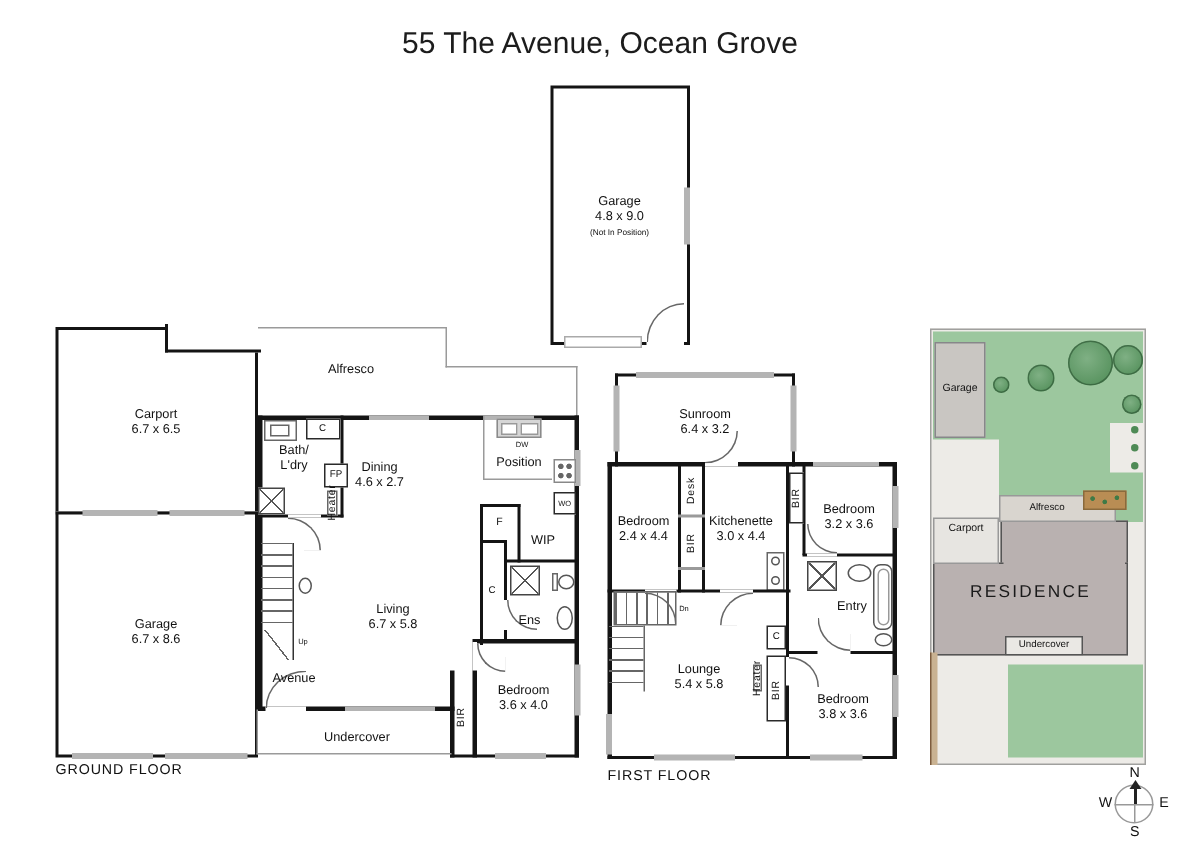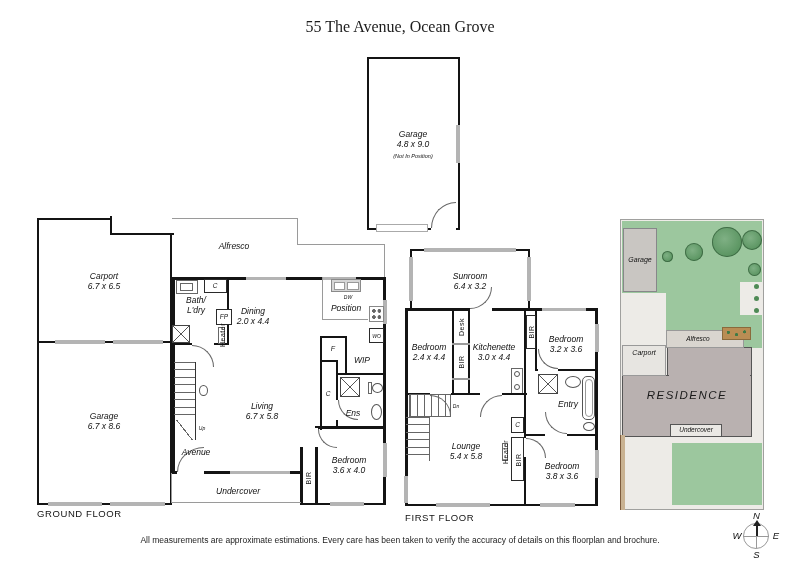--- a/index.html
+++ b/index.html
@@ -7,34 +7,34 @@
           font-family:"Liberation Sans",sans-serif;}
   .wall{position:absolute;background:#141414;}
   .win{position:absolute;background:#b4b4b4;}
   .tline{position:absolute;background:#9a9a9a;}
   .gap{position:absolute;background:#fff;}
   .room{position:absolute;border:2.5px solid #141414;box-sizing:border-box;background:#fff;}
   .box{position:absolute;border:1.5px solid #2a2a2a;box-sizing:border-box;background:#fff;}
   .thin{border-width:1px;border-color:#666;}
   .arc{position:absolute;box-sizing:border-box;border:0 solid #666;background:transparent;}
   .lbl{position:absolute;transform:translate(-50%,-50%);font-size:8.5px;line-height:1.2;
-       color:#111;text-align:center;white-space:pre-line;font-style:italic;}
+       color:#111;text-align:center;white-space:pre-line;}
   .sm{font-size:6.5px;} .xs{font-size:5.5px;} .tiny{font-size:4px;letter-spacing:0;}
   .vlbl{position:absolute;writing-mode:vertical-rl;transform:translate(-50%,-50%) rotate(180deg);
         font-size:7px;color:#111;letter-spacing:.5px;white-space:nowrap;}
   .floorlbl{position:absolute;font-size:9.5px;color:#111;letter-spacing:.6px;}
   .xbox{position:absolute;border:1.5px solid #444;box-sizing:border-box;background-color:#fff;
     background-image:linear-gradient(45deg,transparent calc(50% - .6px),#555 calc(50% - .6px),#555 calc(50% + .6px),transparent calc(50% + .6px)),
                      linear-gradient(-45deg,transparent calc(50% - .6px),#555 calc(50% - .6px),#555 calc(50% + .6px),transparent calc(50% + .6px));}
   .oval{position:absolute;border:1px solid #555;border-radius:50%;background:#fff;box-sizing:border-box;}
   .tree{position:absolute;border-radius:50%;
         background:radial-gradient(circle at 42% 40%,#7fb084,#58935f 75%);
         box-shadow:inset 0 0 0 1px rgba(45,85,50,.65);}
   .title{position:absolute;left:0;right:0;top:18px;text-align:center;
-         font-family:Liberation Serif, serif;font-size:16px;color:#1c1c1c;}
+         font-family:Liberation Sans, sans-serif;font-size:20px;color:#1c1c1c;}
   .disclaimer{position:absolute;left:0;right:0;top:535px;text-align:center;font-size:8.5px;color:#1c1c1c;}
   .cooktop{position:absolute;border:1px solid #888;background-color:#fff;box-sizing:border-box;
     background-image:radial-gradient(circle at 30% 28%,#666 1.6px,transparent 2.1px),
                      radial-gradient(circle at 72% 28%,#666 1.6px,transparent 2.1px),
                      radial-gradient(circle at 30% 72%,#666 1.6px,transparent 2.1px),
                      radial-gradient(circle at 72% 72%,#666 1.6px,transparent 2.1px);}
   .sink{position:absolute;background:#d6d6d6;border:1px solid #8a8a8a;box-sizing:border-box;display:flex;gap:2px;padding:1.5px;}
   .sink i{flex:1;background:#fff;border:1px solid #999;}
   .stairsH{position:absolute;box-sizing:border-box;
     background-image:repeating-linear-gradient(to bottom,#666 0 1px,transparent 1px 7.5px);}
@@ -105,21 +105,21 @@
   <div class="lbl" style="left:196px;top:305px;">Bath/
 L'dry</div>
   <div class="xbox" style="left:172px;top:325px;width:18px;height:18px;"></div>
 
   <div class="box" style="left:216px;top:309px;width:16px;height:16px;"></div>
   <div class="lbl sm" style="left:224px;top:317px;">FP</div>
   <div class="box thin" style="left:218px;top:327px;width:7px;height:17px;"></div>
   <div class="vlbl tiny" style="left:222px;top:335px;">Heater</div>
 
   <div class="lbl" style="left:253px;top:316px;">Dining
-2.0 x 4.4</div>
+4.6 x 2.7</div>
 
   <div class="sink" style="left:331px;top:279px;width:30px;height:13px;">
       <i></i>
       <i></i>
     </div>
   <div class="lbl" style="left:348px;top:297px;font-size:5px;">DW</div>
   <div class="tline" style="left:322px;top:277px;width:1px;height:43px;"></div>
   <div class="tline" style="left:322px;top:319px;width:46px;height:1px;"></div>
   <div class="lbl" style="left:346px;top:308px;">Position</div>
   <div class="cooktop" style="left:369px;top:306px;width:15px;height:16px;"></div>
@@ -278,15 +278,14 @@
   <div style="position:absolute;left:743px;top:523px;width:26px;height:26px;border:1.5px solid #999;border-radius:50%;box-sizing:border-box;"></div>
   <div style="position:absolute;left:743px;top:535.5px;width:26px;height:1px;background:#999;"></div>
   <div style="position:absolute;left:755.5px;top:525px;width:2px;height:11px;background:#222;"></div>
   <div style="position:absolute;left:752.5px;top:520px;width:0;height:0;border-left:4px solid transparent;border-right:4px solid transparent;border-bottom:6px solid #222;"></div>
   <div style="position:absolute;left:756px;top:536px;width:1px;height:12px;background:#999;"></div>
   <div class="lbl" style="left:756.5px;top:516px;font-size:9.5px;">N</div>
   <div class="lbl" style="left:776px;top:536px;font-size:9.5px;">E</div>
   <div class="lbl" style="left:756.5px;top:555px;font-size:9.5px;">S</div>
   <div class="lbl" style="left:737px;top:536px;font-size:9.5px;">W</div>
 
-  <div class="disclaimer">All measurements are approximate estimations. Every care has been taken to verify the accuracy of details on this floorplan and brochure.</div>
 
 </div>
 
 </body></html>

